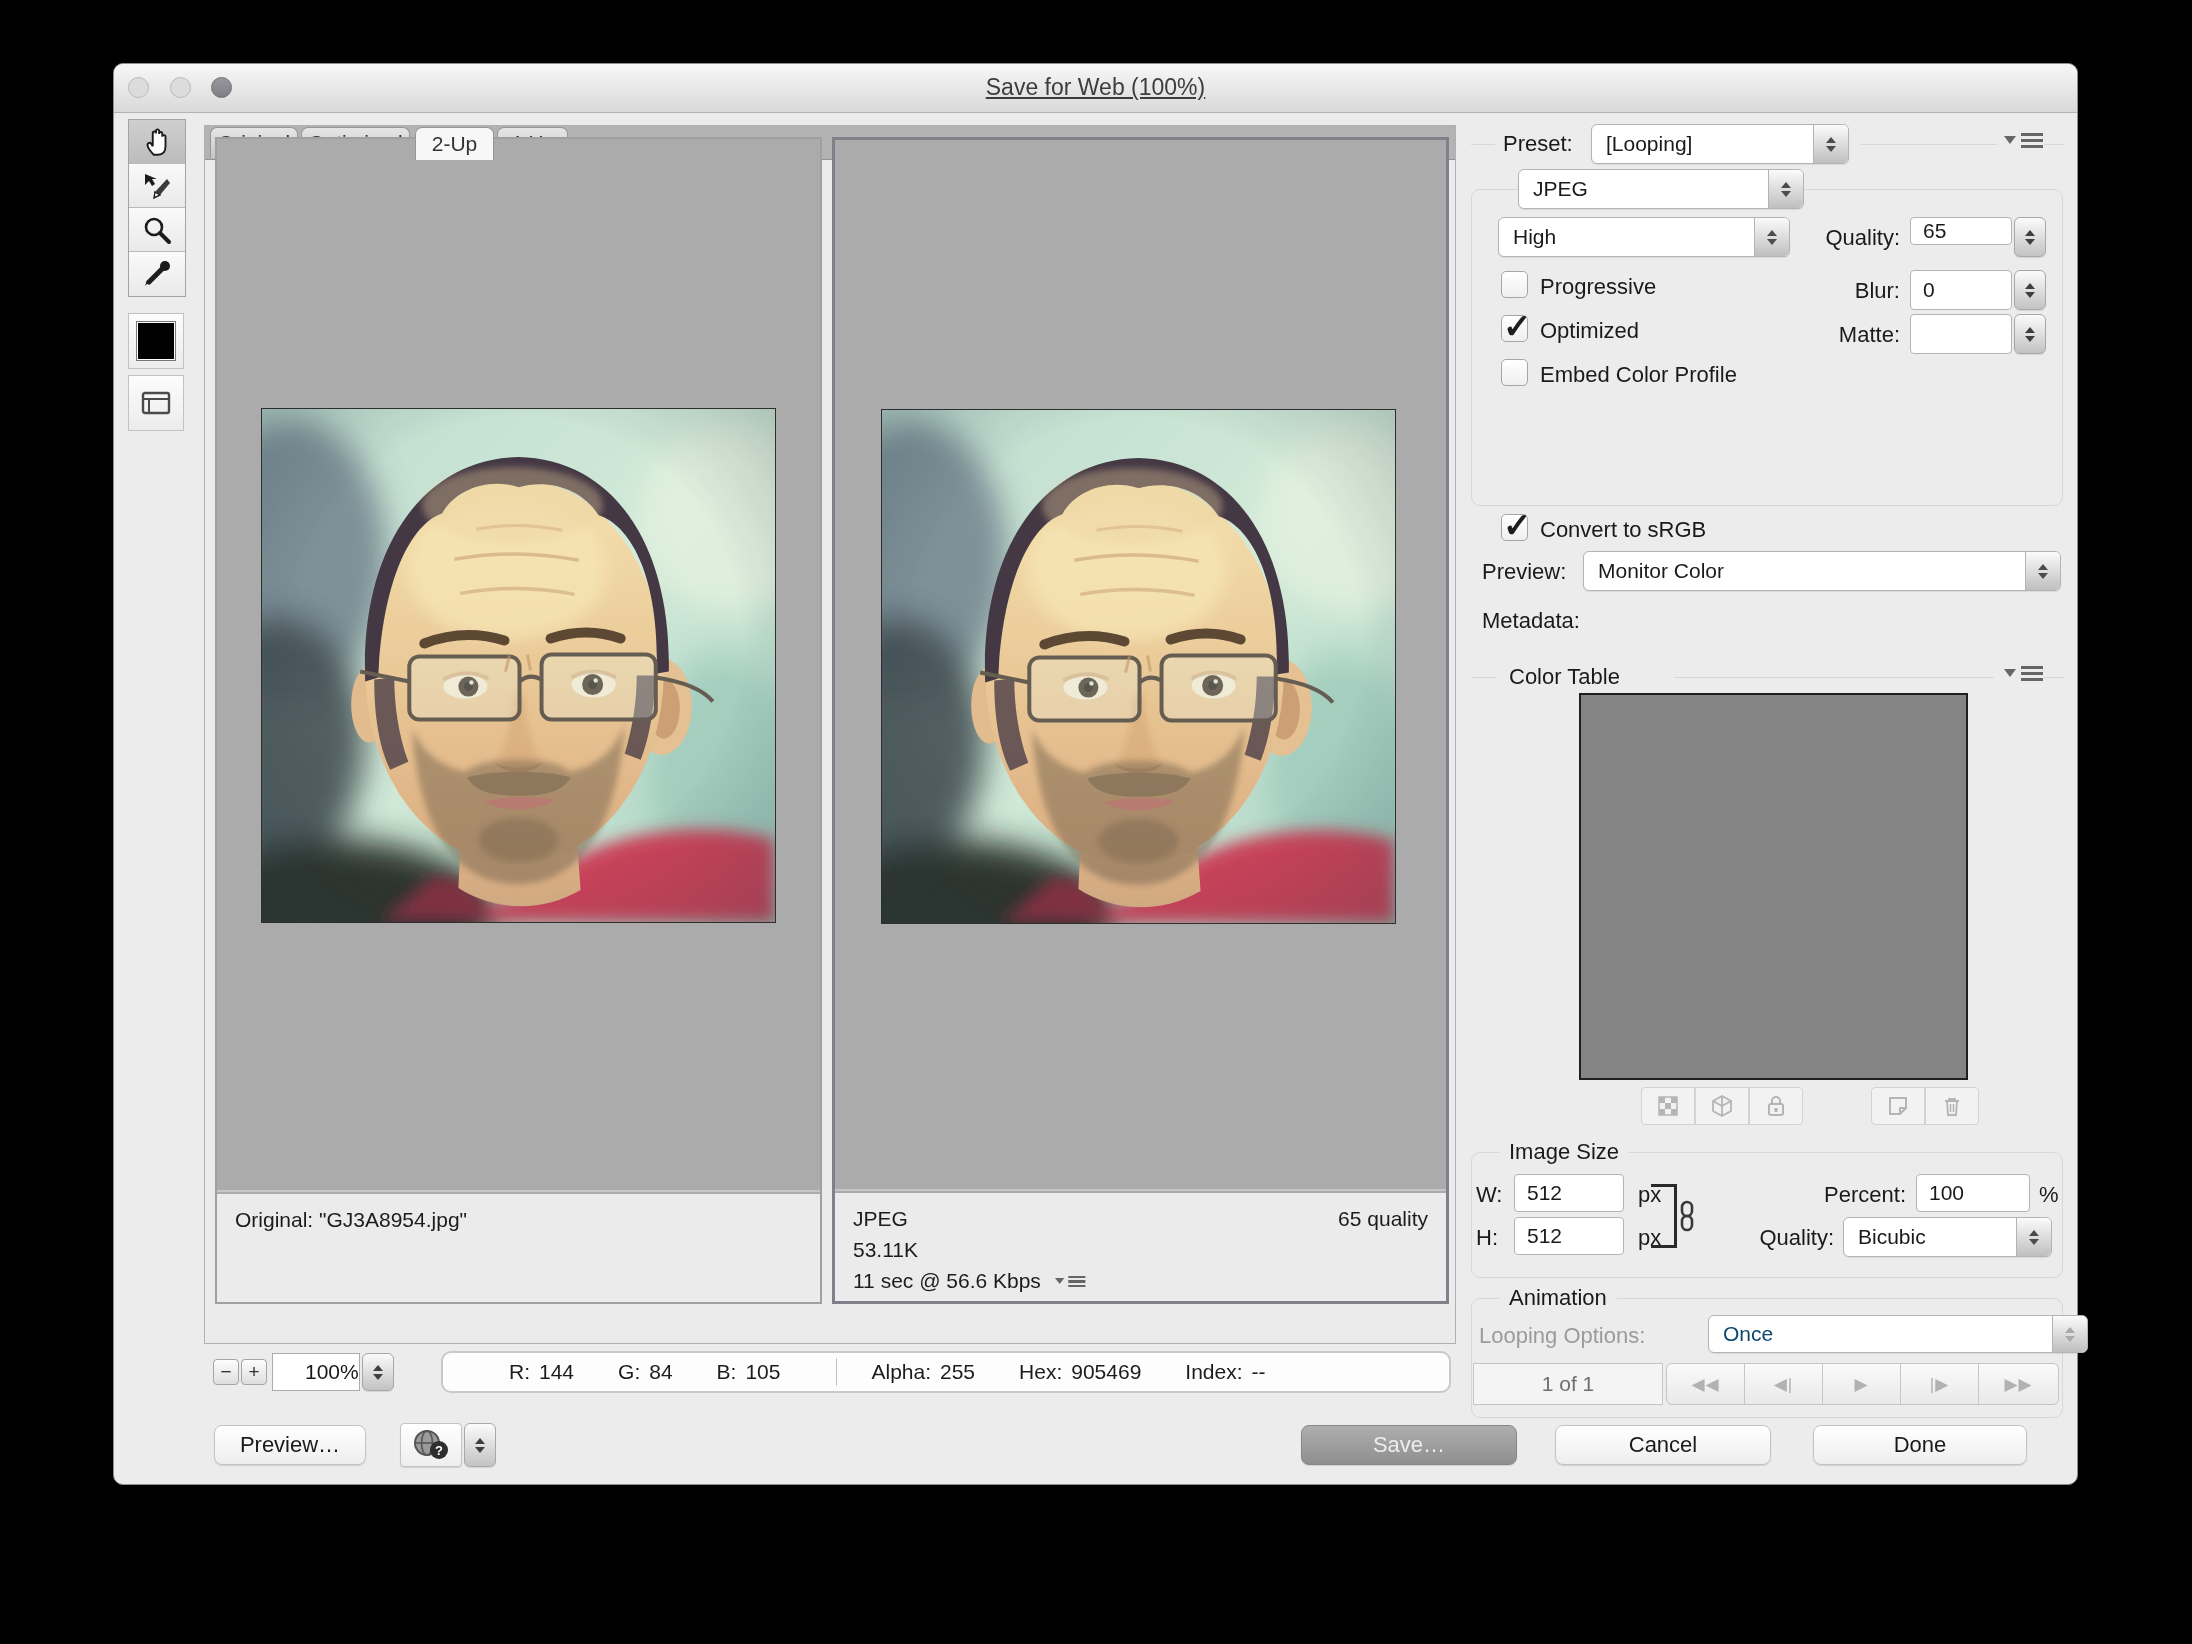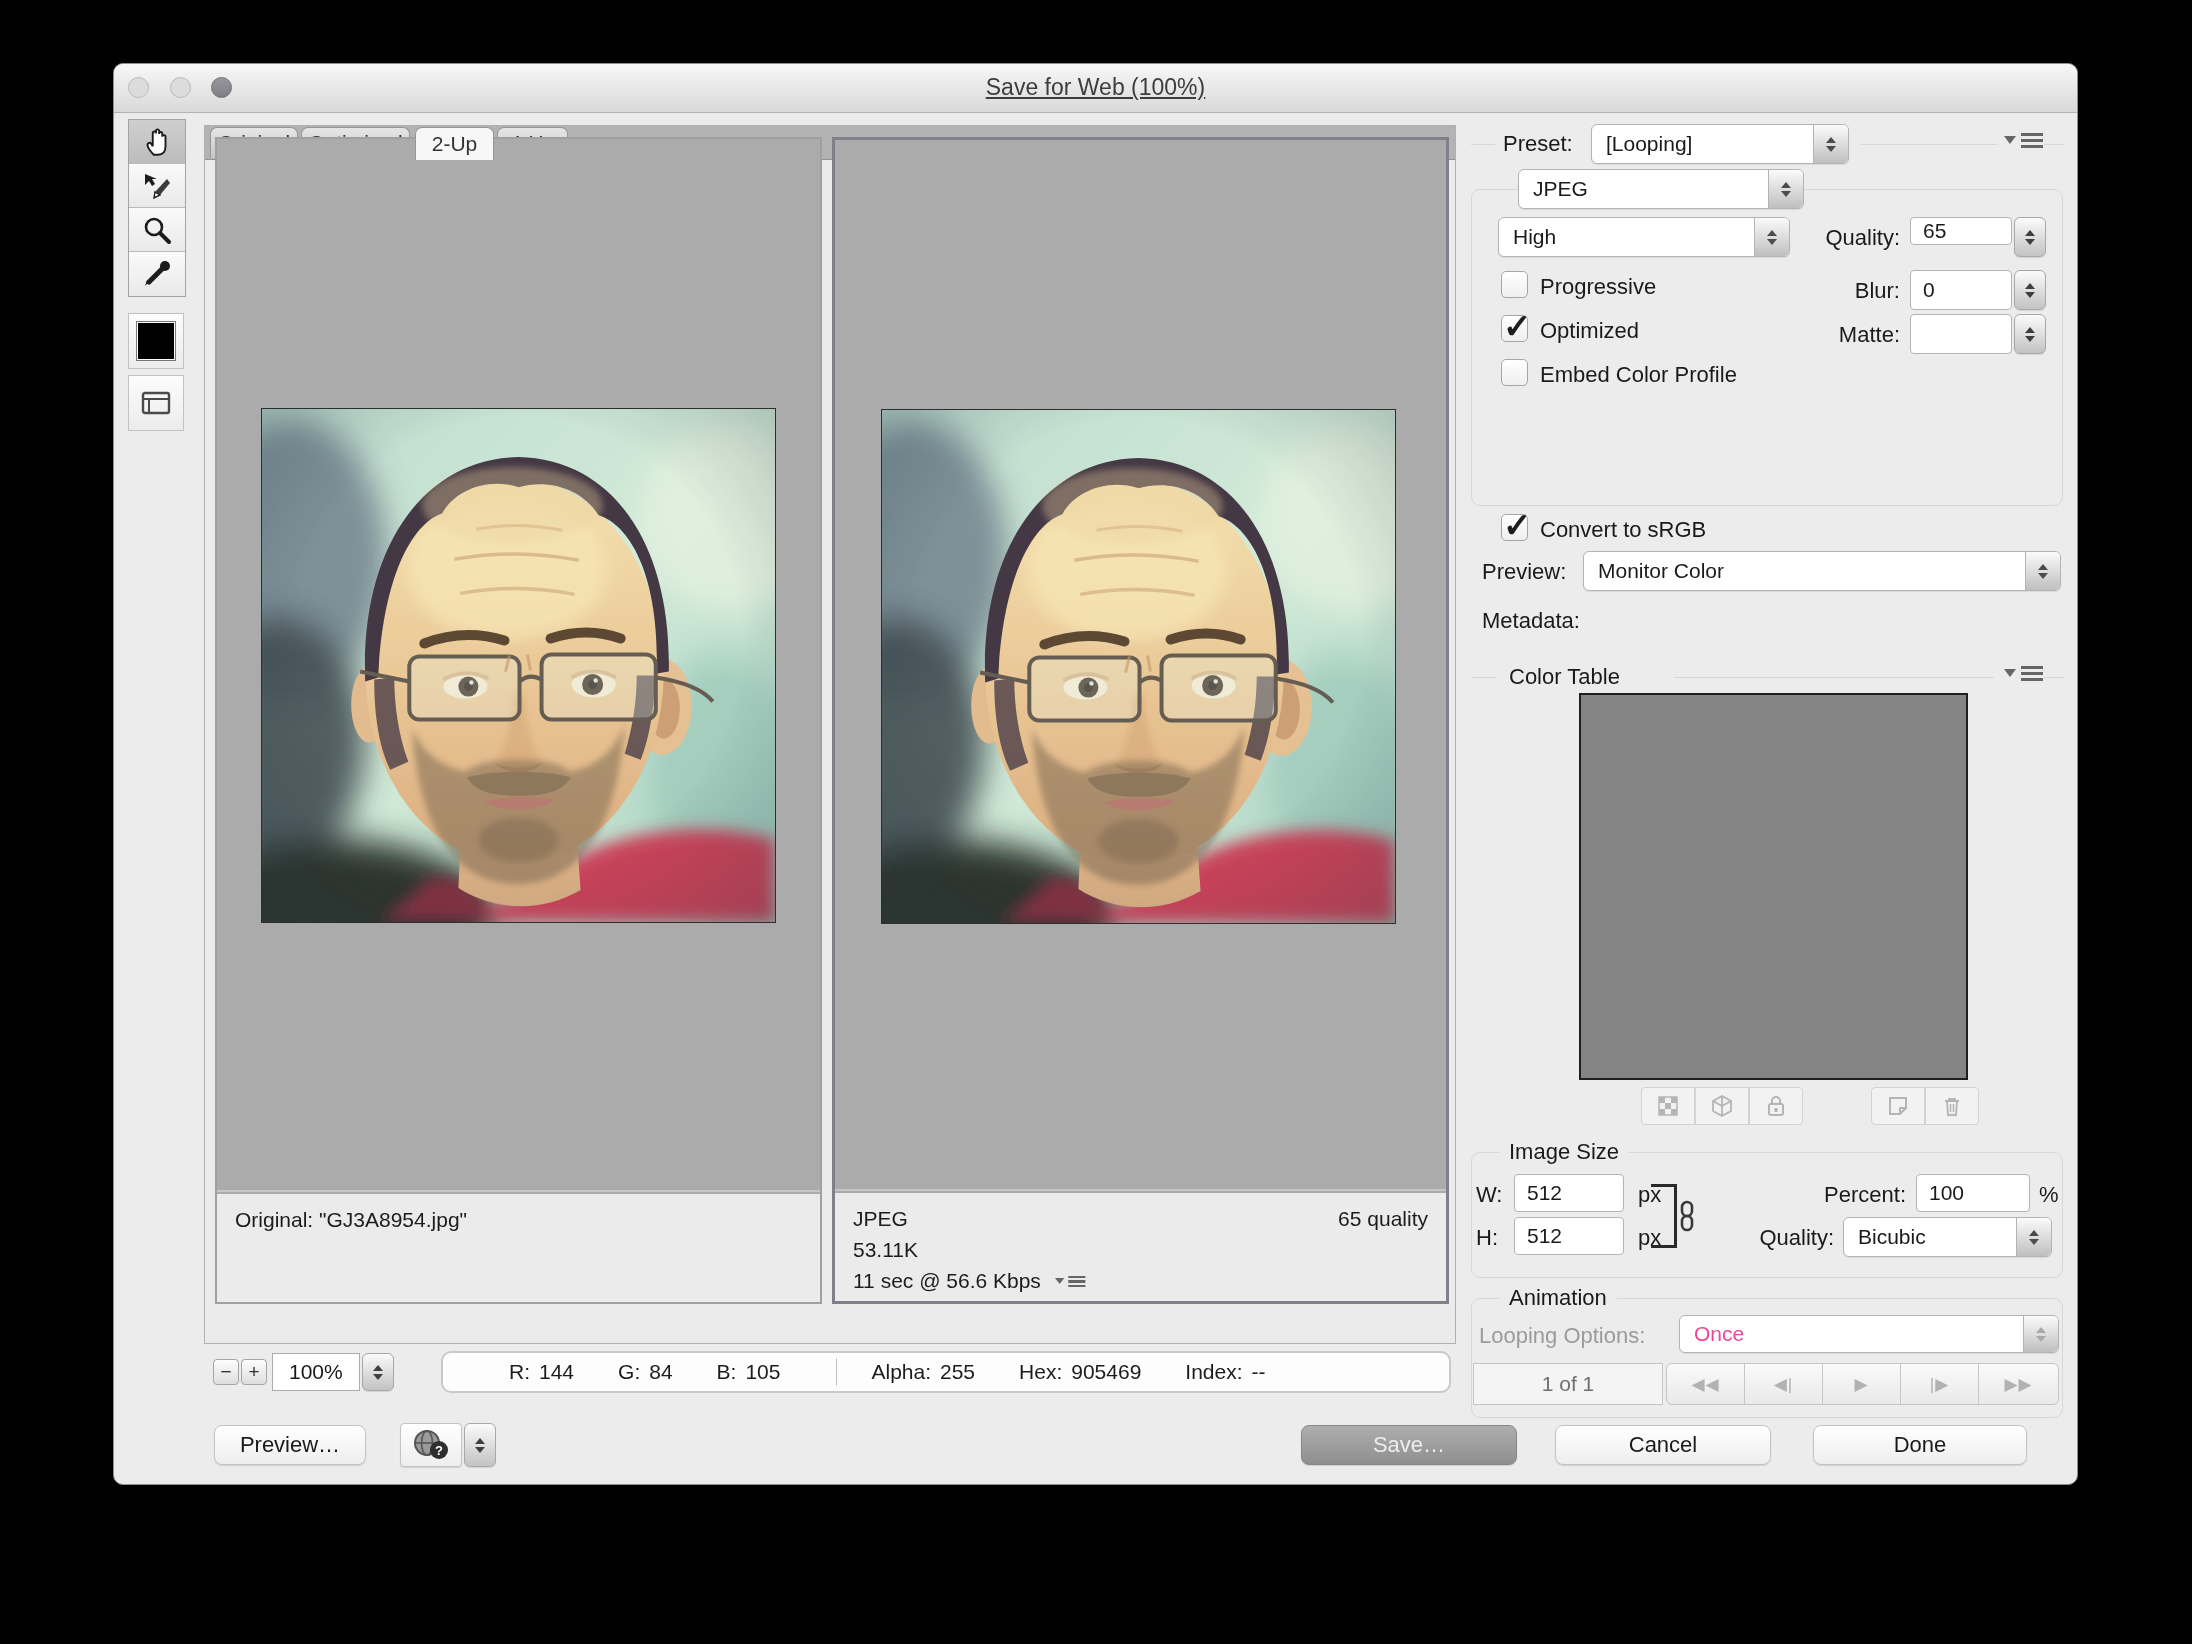--- a/index.html
+++ b/index.html
@@ -41,40 +41,40 @@
   .paneinfo{position:absolute;left:0;right:0;bottom:0;height:108px;background:#ebebeb;
             padding:10px 18px;box-sizing:border-box;font-size:21px;color:#1c1c1c;line-height:31px;}
   .photo{position:absolute;top:269px;width:515px;height:515px;border:1px solid #2e2e2e;box-sizing:border-box;background:#bfe0d4;}
   .photo svg{display:block;width:100%;height:100%;}
   .inforow{display:flex;justify-content:space-between;}
 
   
   .sqbtn{position:absolute;width:26px;height:26px;border:1px solid #a5a5a5;border-radius:4px;
          background:linear-gradient(#fdfdfd,#dedede);font-size:19px;color:#333;display:flex;align-items:center;justify-content:center;box-sizing:border-box;}
   .zoomfield{position:absolute;left:158px;top:1289px;width:88px;height:38px;background:#fff;border:1px solid #ababab;
-             box-sizing:border-box;font-size:21px;color:#1a1a1a;display:flex;align-items:center;padding-left:16px;}
+             box-sizing:border-box;font-size:21px;color:#1a1a1a;display:flex;align-items:center;padding-left:32px;}
   .statusbar{position:absolute;left:327px;top:1287px;width:1010px;height:42px;background:#fdfdfd;border:2px solid #c9c9c9;
              border-radius:10px;box-sizing:border-box;display:flex;align-items:center;padding:0 66px;font-size:21px;color:#1c1c1c;}
   .sbitem{display:inline-flex;gap:9px;margin-right:44px;white-space:nowrap;}
   .vdiv{width:1px;align-self:stretch;margin:5px 34px 5px 12px;background:#c2c2c2;}
 
   
   .btn{position:absolute;height:40px;border:1px solid #c3c3c3;border-radius:8px;
        background:linear-gradient(#ffffff,#eeeeee);font-size:22px;color:#1a1a1a;
        display:flex;align-items:center;justify-content:center;box-sizing:border-box;box-shadow:0 1px 1px rgba(0,0,0,.12);}
   .btn.dark{background:linear-gradient(#aeaeae,#8f8f8f);border-color:#888;color:#ededed;}
 
   
   .dd{position:absolute;background:#fff;border:1px solid #b4b4b4;border-radius:6px;box-sizing:border-box;
       font-size:21px;color:#1a1a1a;display:flex;align-items:center;padding-left:14px;box-shadow:0 1px 1px rgba(0,0,0,.08);}
   .cap{position:absolute;right:0;top:0;bottom:0;width:34px;border-left:1px solid #b4b4b4;border-radius:0 5px 5px 0;
        background:linear-gradient(#fbfbfb,#bfbfbf);display:flex;flex-direction:column;align-items:center;justify-content:center;}
   .cap::before{content:"";border:5px solid transparent;border-bottom:6px solid #4c4c4c;margin-bottom:3px;}
   .cap::after{content:"";border:5px solid transparent;border-top:6px solid #4c4c4c;}
-  .dd.dis{color:#ec4899;}
+  .dd.dis{color:#0c4a6e;margin-left:29px;}
   .dd.dis .cap::before{border-bottom-color:#a9a9a9;}
   .dd.dis .cap::after{border-top-color:#a9a9a9;}
   .stepper{position:absolute;width:32px;border:1px solid #a8a8a8;border-radius:6px;box-sizing:border-box;
        background:linear-gradient(#fbfbfb,#c3c3c3);display:flex;flex-direction:column;align-items:center;justify-content:center;box-shadow:0 1px 1px rgba(0,0,0,.1);}
   .stepper::before{content:"";border:5px solid transparent;border-bottom:6px solid #3e3e3e;margin-bottom:3px;}
   .stepper::after{content:"";border:5px solid transparent;border-top:6px solid #3e3e3e;}
   .num{position:absolute;background:#fff;border:1px solid #b4b4b4;border-radius:4px;box-sizing:border-box;
        font-size:21px;color:#1a1a1a;display:flex;align-items:center;padding-left:12px;}
   .cb{position:absolute;width:27px;height:27px;background:linear-gradient(#fff,#efefef);border:1px solid #a6a6a6;
       border-radius:5px;box-sizing:border-box;}

